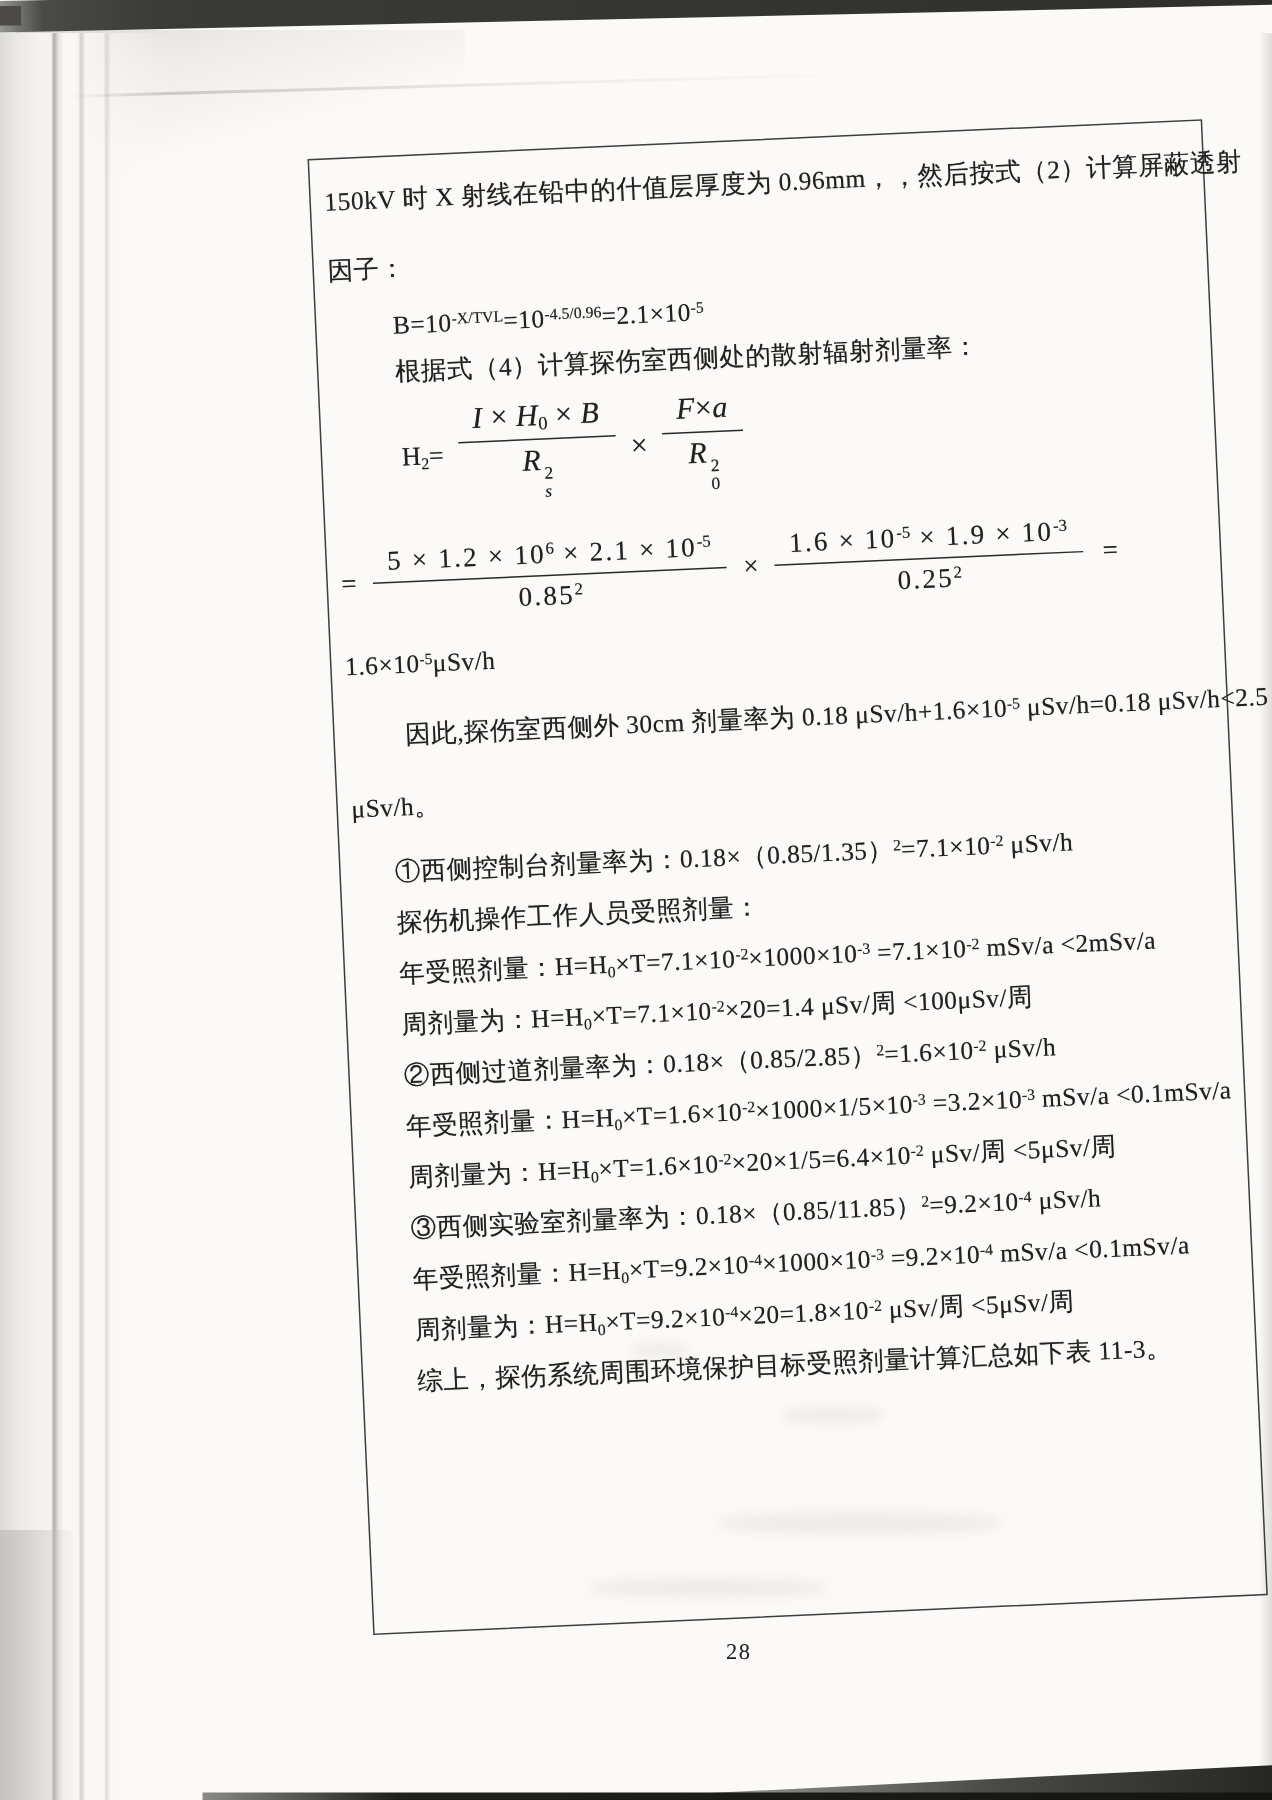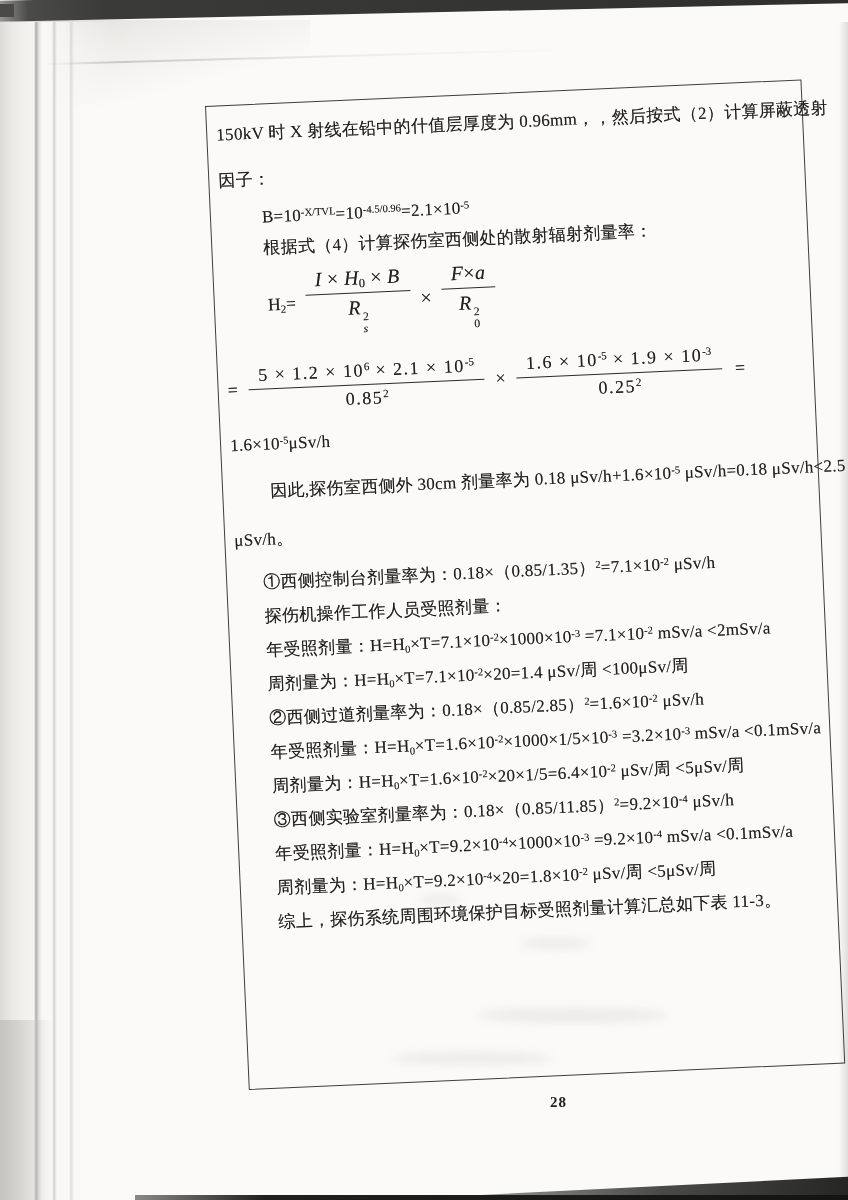--- a/index.html
+++ b/index.html
@@ -97,21 +97,21 @@
   .f-h2{display:flex;align-items:center;gap:10px;margin:6px 0 8px 44px;font-size:20px;min-height:62px;}
   .f-lhs{font-size:17.5px;letter-spacing:0;}
   .f-num{display:flex;align-items:center;gap:11px;margin:14px 0 6px 0;font-size:18px;min-height:70px;}
   .f-num .fnum,.f-num .fden{letter-spacing:1.5px;}
   .op{letter-spacing:0;}
   .eqr{margin-left:2px;}
 
   .para{margin:8px 0 2px 0;}
   .bottom-lines{margin-top:0;padding-left:27px;}
 
-  .pnum{position:absolute;left:523px;top:1094px;width:44px;text-align:right;font-size:15px;letter-spacing:1px;font-weight:bold;}
+  .pnum{position:absolute;left:484px;top:1094px;width:44px;text-align:left;font-size:15px;letter-spacing:1px;}
 </style>
 </head>
 <body>
 
 <div class="page"></div>
 <div class="corner-shade"></div>
 <div class="pagetop-line"></div>
 <div class="left-edge"></div>
 <div class="bl-shadow"></div>
 <div class="right-edge"></div>

